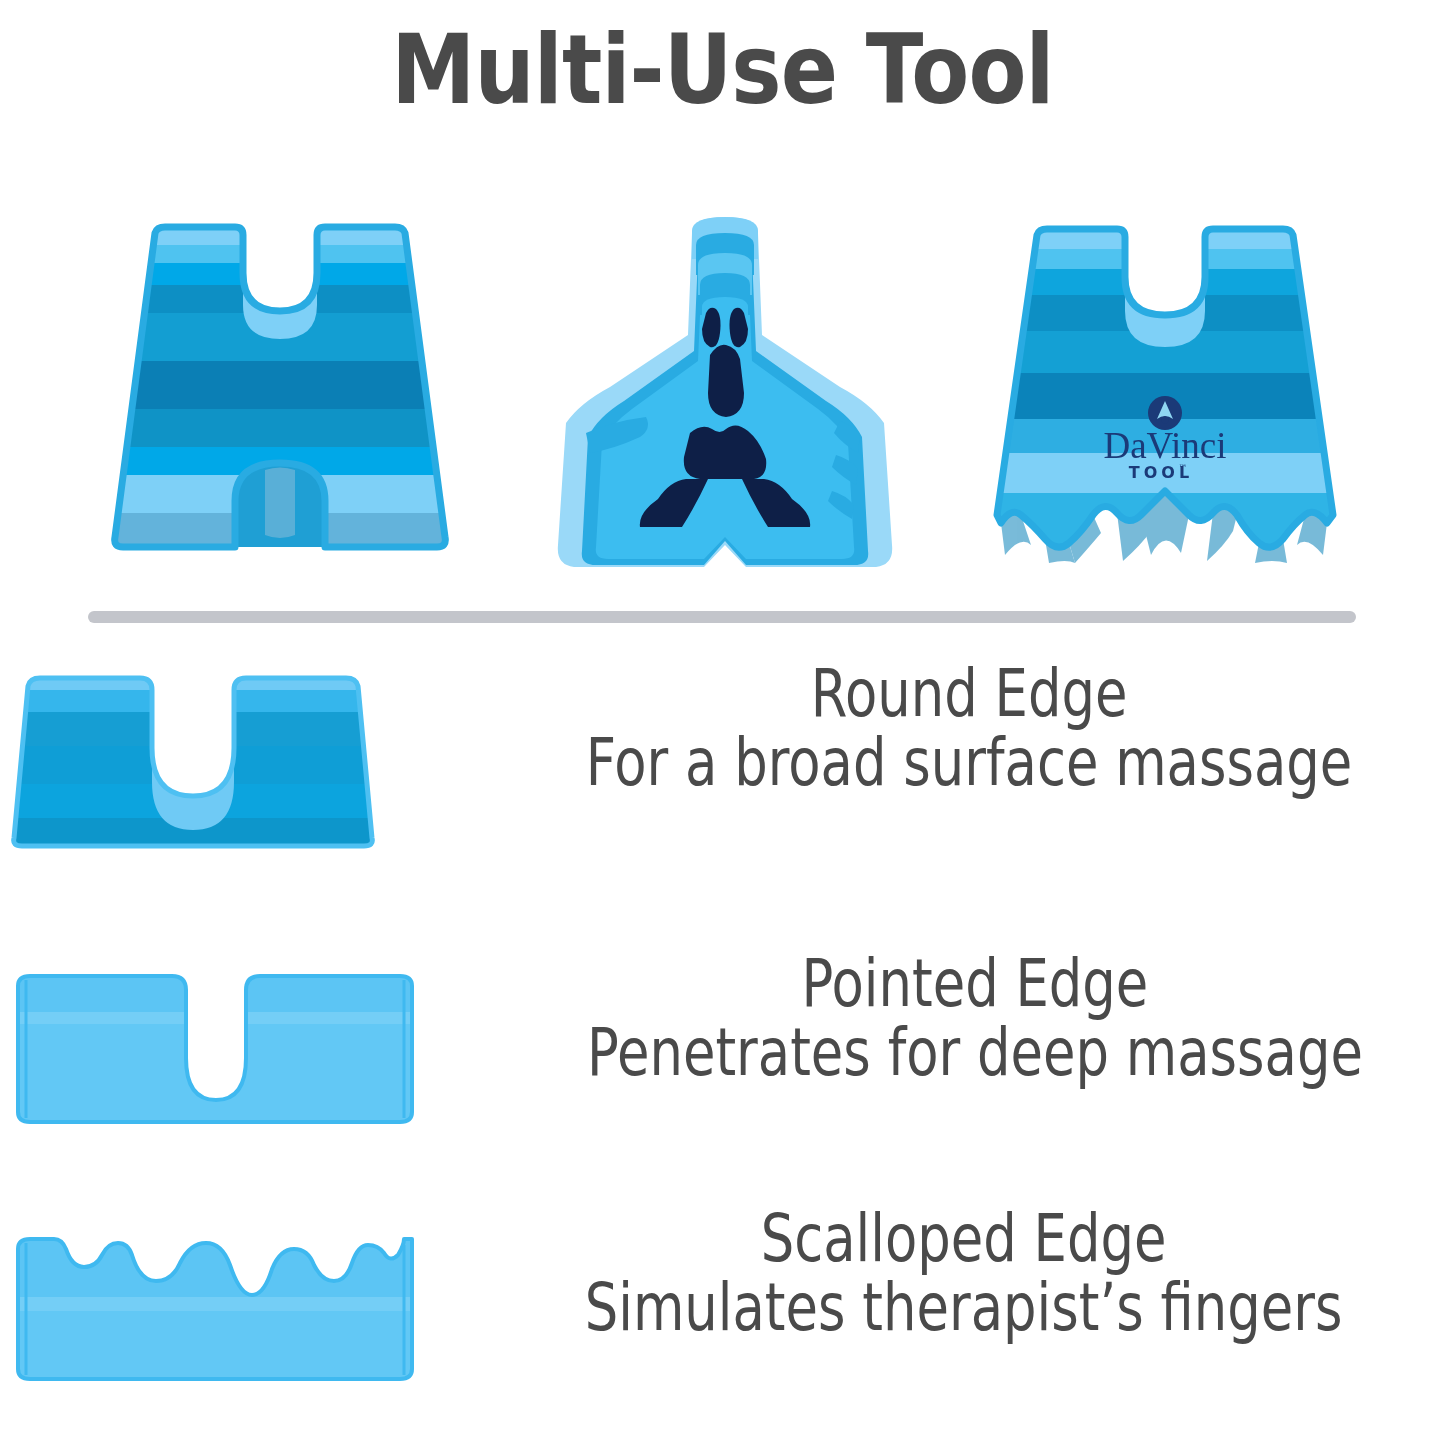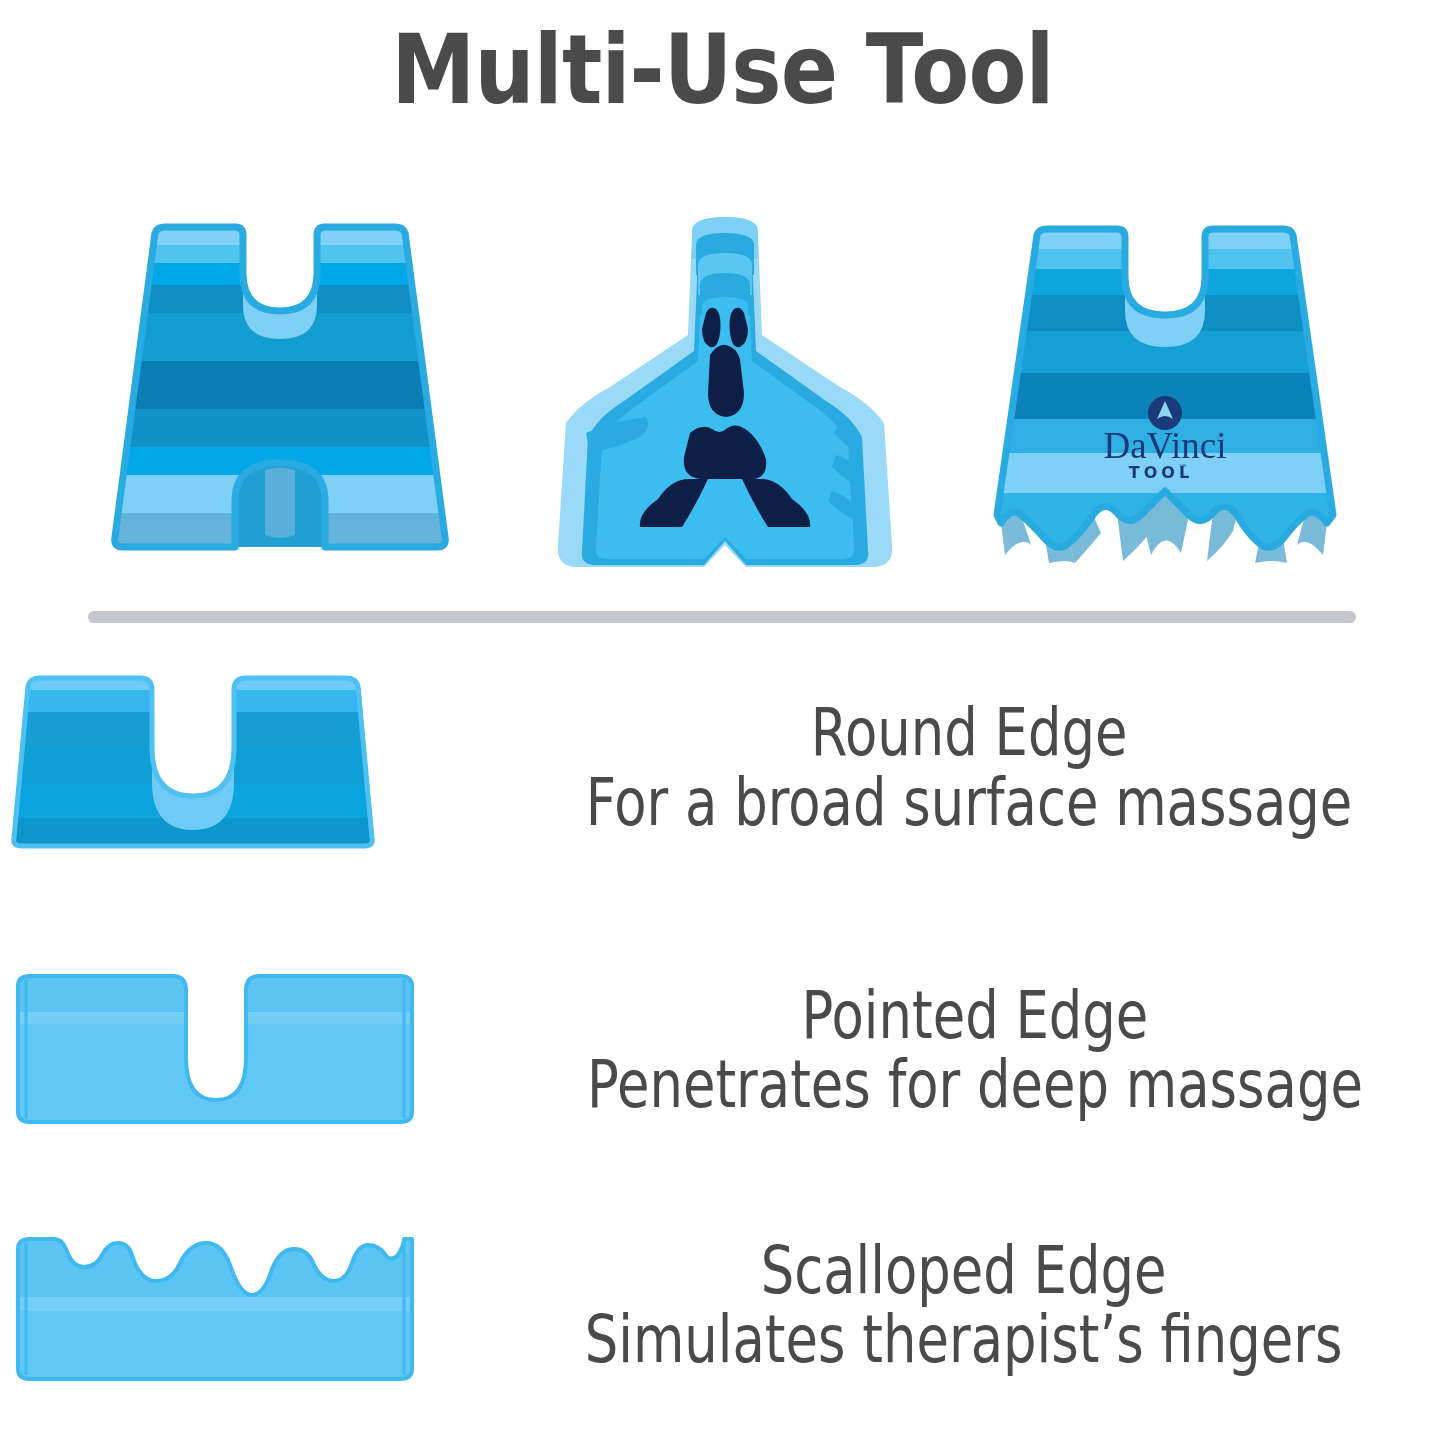--- a/index.html
+++ b/index.html
@@ -67,21 +67,20 @@
     background: #c3c5cb;
     border-radius: 6px;
   }
 
   
   .feature-row {
     position: absolute;
     left: 0;
     width: 1445px;
     display: flex;
-    align-items: center;
   }
   .row-1 { top: 660px; height: 215px; }
   .row-2 { top: 950px; height: 200px; }
   .row-3 { top: 1205px; height: 200px; }
 
   .feature-figure {
     width: 490px;
     height: 100%;
     position: relative;
     flex: 0 0 490px;

